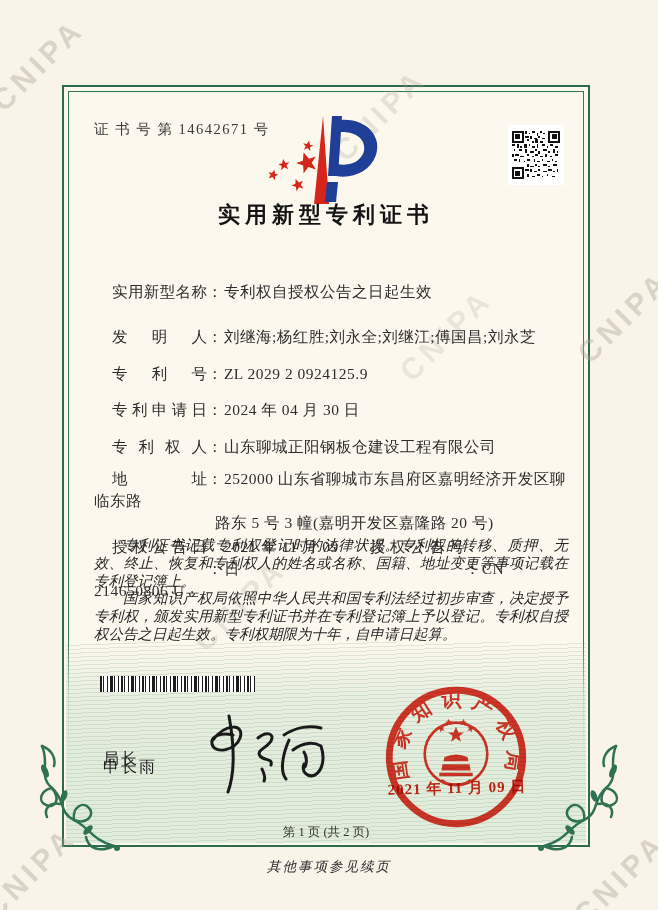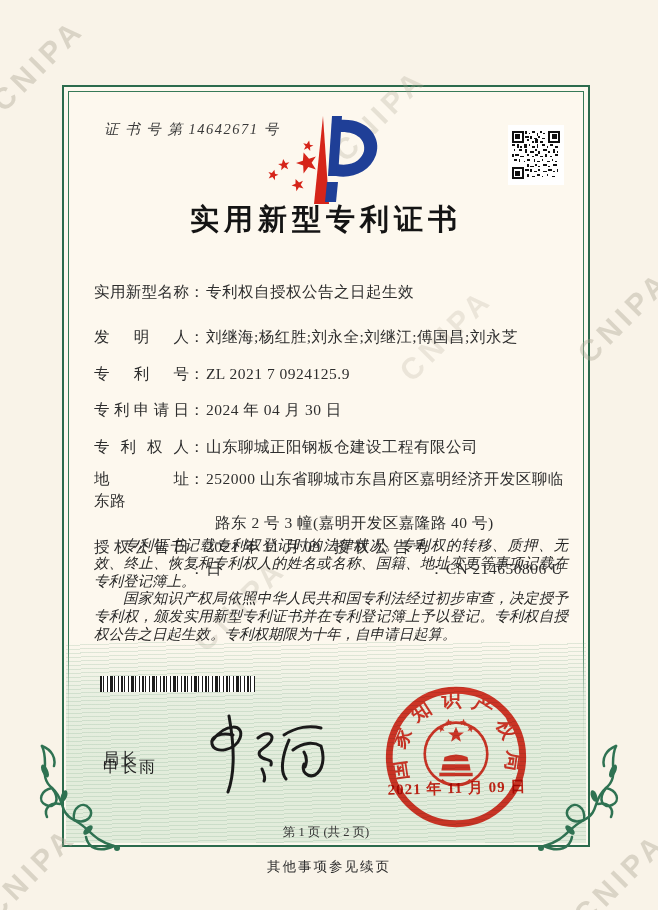--- a/index.html
+++ b/index.html
@@ -36,39 +36,39 @@
   .band::after{
     content:""; position:absolute; inset:0;
     background:repeating-linear-gradient(178deg, rgba(255,255,255,0) 0 3px, rgba(110,160,125,0.20) 3px 4px);
   }
   
   .corner{position:absolute; z-index:2;}
   .corner.left{left:28px; top:744px;}
   .corner.right{left:530px; top:744px; transform:scaleX(-1);}
   
   .cert-no{
-    position:absolute; z-index:2; left:104px; top:120px;
-    font-size:14.5px; letter-spacing:1.5px; color:#3a3a3a;font-style:italic;
+    position:absolute; z-index:2; left:94px; top:120px;
+    font-size:14.5px; letter-spacing:1.5px; color:#3a3a3a;
   }
   .logo{position:absolute; z-index:2; left:262px; top:112px;}
   .qr-wrap{
     position:absolute; z-index:2; left:508px; top:125px;
     width:56px; height:60px; background:#fff;
     display:flex; align-items:center; justify-content:center;
   }
   .title{
     position:absolute; z-index:2; left:62px; top:200px; width:528px; margin:0;
-    text-align:center; font-size:29px; font-weight:700; letter-spacing:5px; color:#141414;
+    text-align:center; font-size:22px; font-weight:700; letter-spacing:5px; color:#141414;
   }
   
   .rows{position:absolute; z-index:2; left:94px; top:281px; width:476px; font-size:15.5px; color:#2e2e2e;}
   .row{line-height:22px;}
   .row .lbl{
     display:inline-block; width:95px; vertical-align:top;
-    text-align:justify; text-align-last:justify; text-justify:inter-character;
+    text-align:justify; text-align-last:justify; text-justify:inter-character;margin-left:18px;
   }
   .row .colon{display:inline-block; width:13px;}
   .row .val{letter-spacing:0.5px;}
   .row .val2{display:block; margin-left:121px; letter-spacing:0.5px;}
   .mb-a{margin-bottom:23px;} .mb-b{margin-bottom:15px;} .mb-c{margin-bottom:14px;}
   .mb-d{margin-bottom:10px;} .mb-e{margin-bottom:2px;}
   .val-fixed{display:inline-block; width:124px;}
   
   .body-text{
     position:absolute; z-index:2; left:94px; top:537px; width:474px;
@@ -104,21 +104,21 @@
     text-align:center; color:#d8271a; font-size:15px; font-weight:600;
     letter-spacing:1px; transform:rotate(-1.5deg); mix-blend-mode:multiply;
   }
   
   .page-info{
     position:absolute; z-index:2; left:62px; top:824px; width:528px;
     text-align:center; font-size:12.5px; color:#333;
   }
   .continuation{
     position:absolute; z-index:2; left:0; top:858px; width:658px;
-    text-align:center; font-size:13.5px; color:#2c2c2c; letter-spacing:2px;
+    text-align:center; font-size:13.5px; font-style:italic; color:#2c2c2c; letter-spacing:2px;
   }
 </style>
 </head>
 <body>
 
 <div class="page">
 
   <span class="wm" style="left:-20px; top:48px;">CNIPA</span>
   <span class="wm" style="left:322px; top:98px; color:rgba(172,164,147,0.28);">CNIPA</span>
   <span class="wm" style="left:566px; top:300px;">CNIPA</span>
@@ -219,34 +219,34 @@
     <div class="row mb-a">
       <span class="lbl">实用新型名称</span><span class="colon">：</span>
       <span class="val">专利权自授权公告之日起生效</span>
     </div>
     <div class="row mb-b">
       <span class="lbl">发明人</span><span class="colon">：</span>
       <span class="val">刘继海;杨红胜;刘永全;刘继江;傅国昌;刘永芝</span>
     </div>
     <div class="row mb-c">
       <span class="lbl">专利号</span><span class="colon">：</span>
-      <span class="val">ZL 2021 7 0924125.9</span>
+      <span class="val">ZL 2029 2 0924125.9</span>
     </div>
     <div class="row mb-b">
       <span class="lbl">专利申请日</span><span class="colon">：</span>
       <span class="val">2024 年 04 月 30 日</span>
     </div>
     <div class="row mb-d">
       <span class="lbl">专利权人</span><span class="colon">：</span>
       <span class="val">山东聊城正阳钢板仓建设工程有限公司</span>
     </div>
     <div class="row mb-e">
       <span class="lbl">地址</span><span class="colon">：</span>
       <span class="val">252000  山东省聊城市东昌府区嘉明经济开发区聊临东路</span>
-      <span class="val2">路东 2 号 3 幢(嘉明开发区嘉隆路 40 号)</span>
+      <span class="val2">路东 5 号 3 幢(嘉明开发区嘉隆路 20 号)</span>
     </div>
     <div class="row">
       <span class="lbl">授权公告日</span><span class="colon">：</span>
       <span class="val val-fixed">2021 年 11 月 09 日</span>
       <span class="lbl">授权公告号</span><span class="colon">：</span>
       <span class="val">CN 214650806 U</span>
     </div>
   </div>
 
   <div class="body-text">

